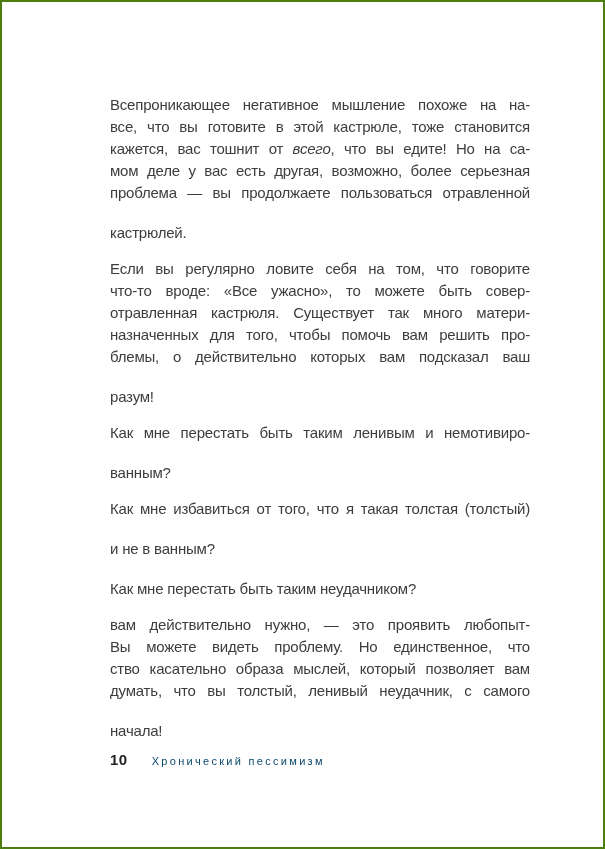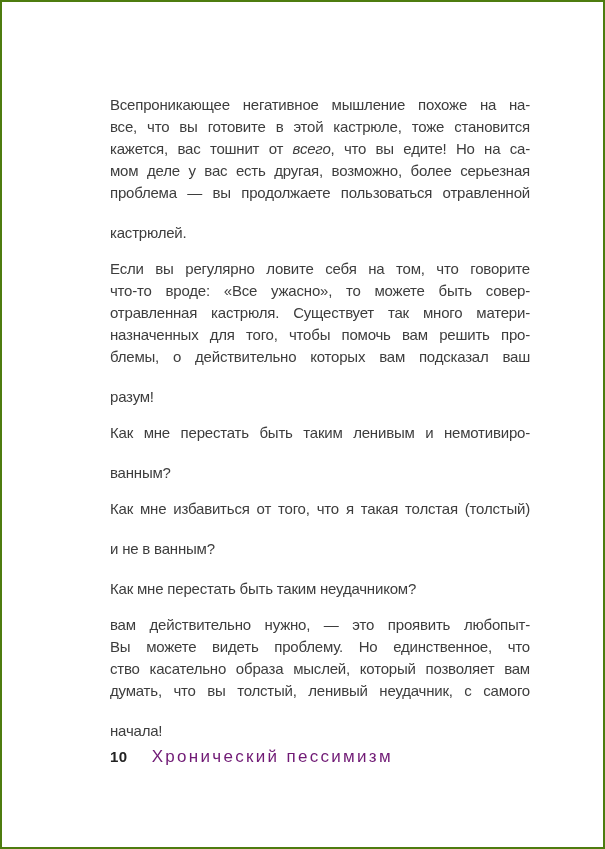--- a/index.html
+++ b/index.html
@@ -51,23 +51,24 @@
     align-items: baseline;
   }
   .page-number {
     font-weight: bold;
     font-size: 15px;
     color: #222222;
     margin-right: 24px;
     letter-spacing: 0.5px;
   }
   .running-title {
-    font-size: 17px;
-    color: #701a75;
+    font-size: 11px;
+    color: #0c4a6e;
     letter-spacing: 2.3px;
+    margin-top: 8px;
   }
 </style>
 </head>
 <body>
 
 <div class="page">
 
   <main class="text-blocks">
       <div class="paragraph">
         <div class="line">Всепроникающее негативное мышление похоже на на-</div>

